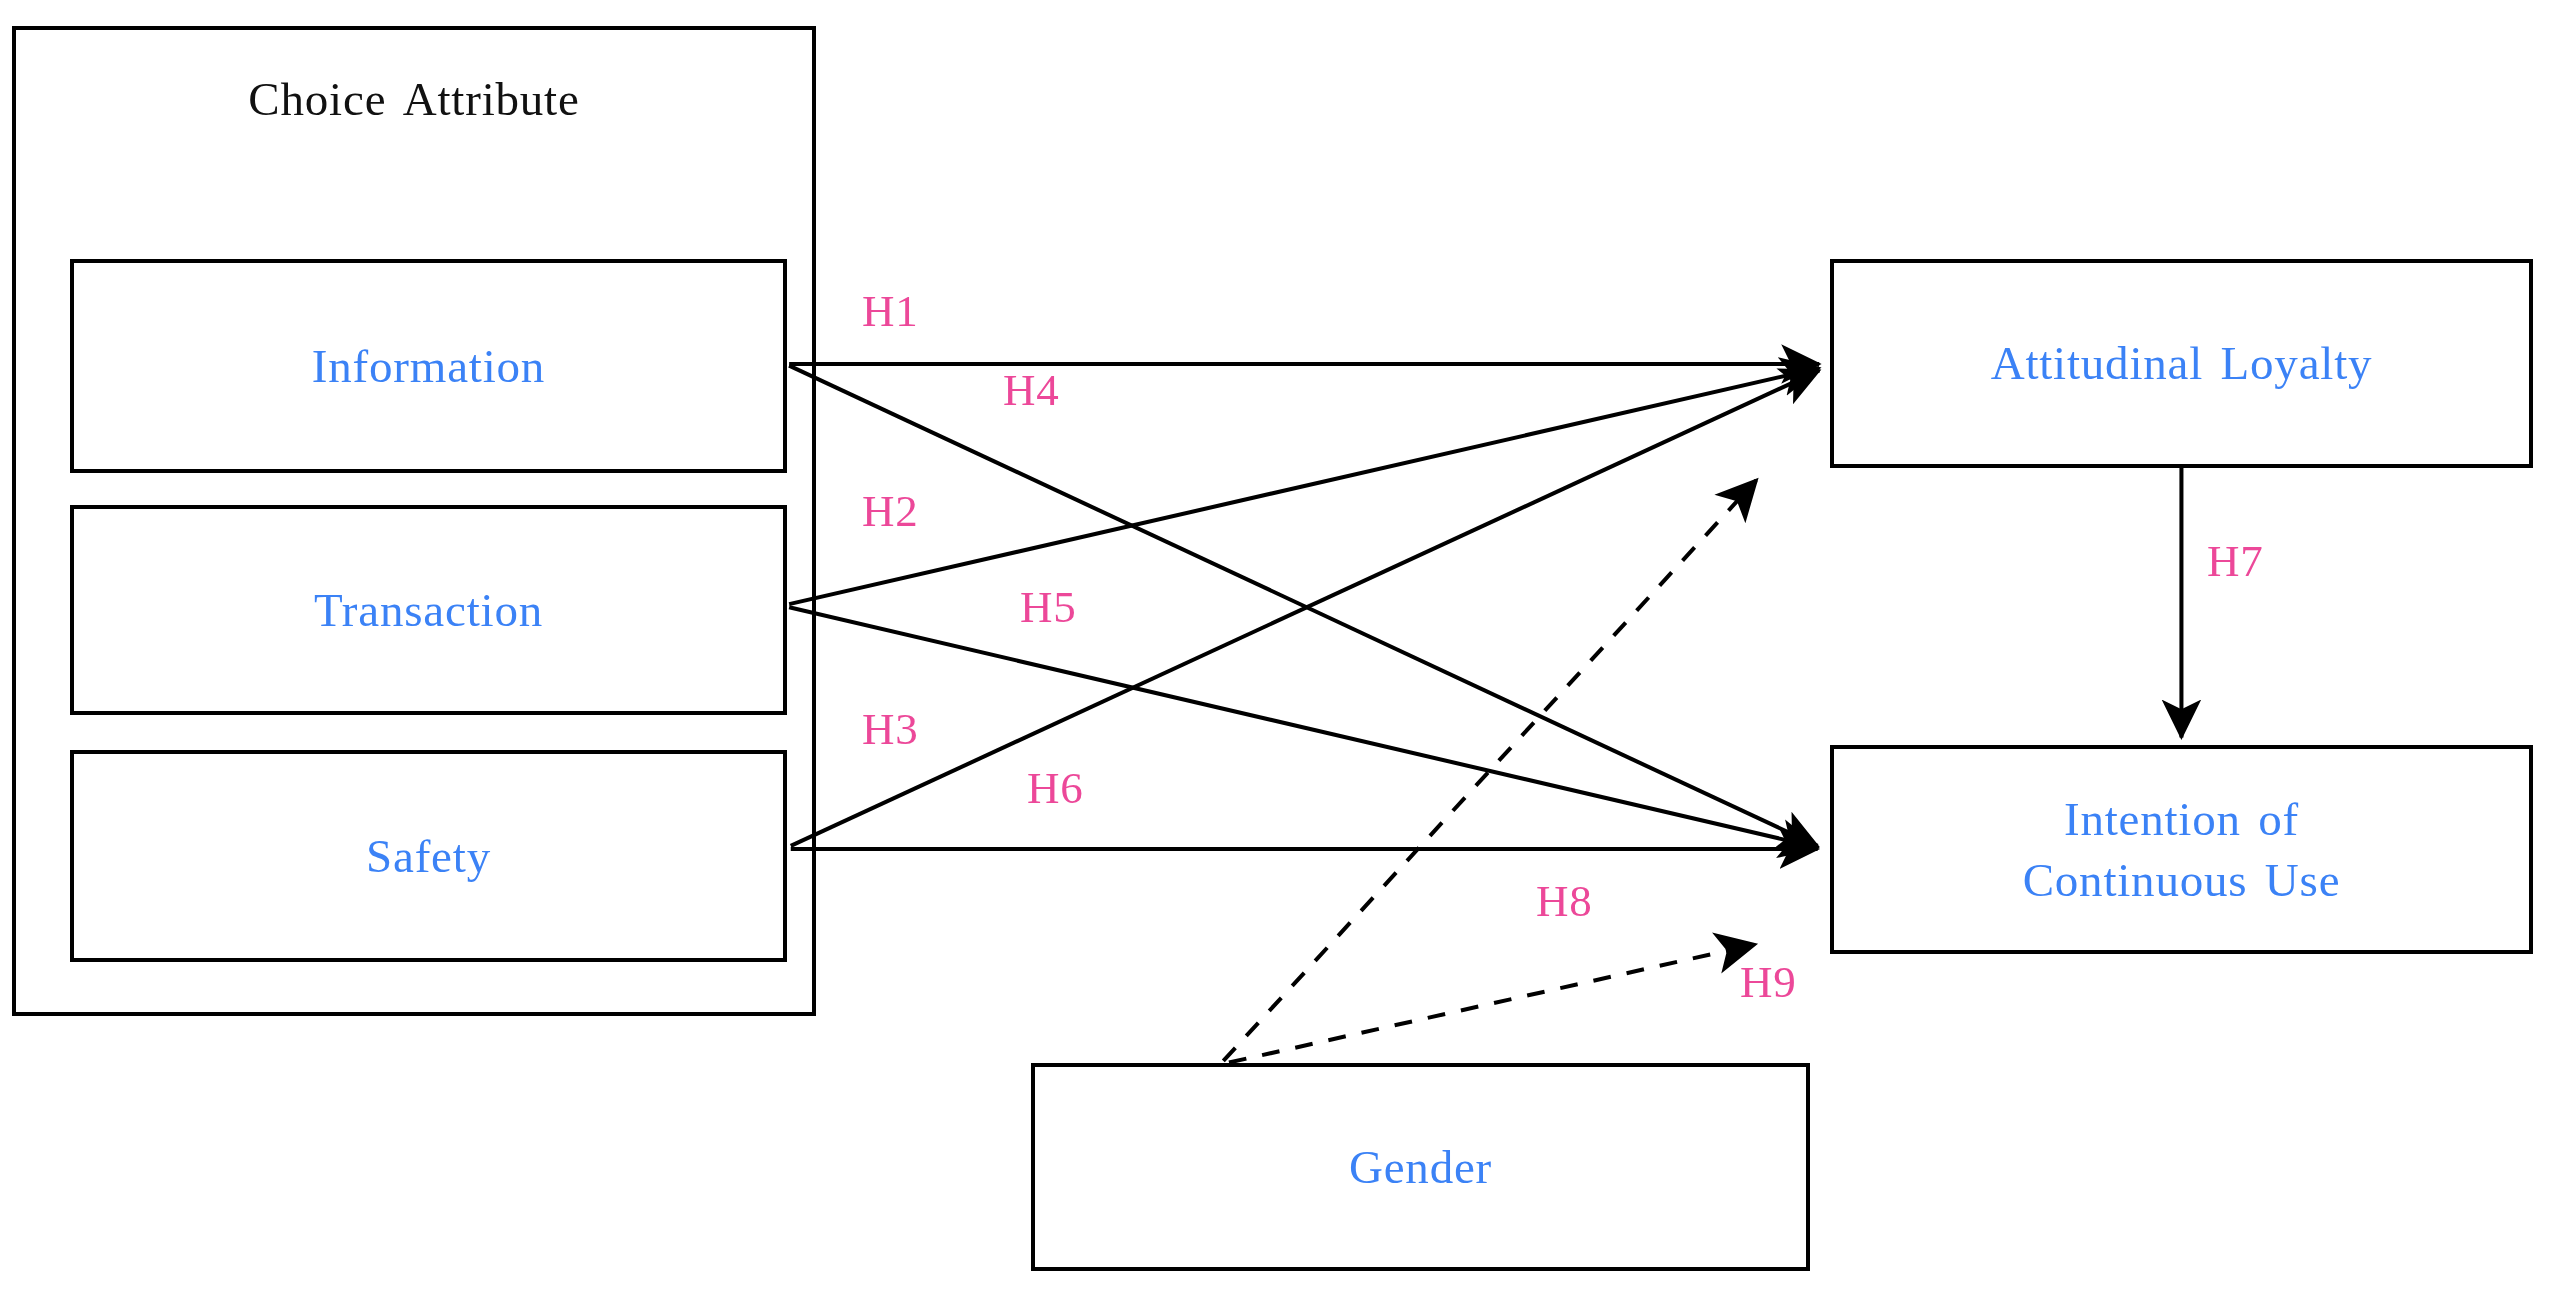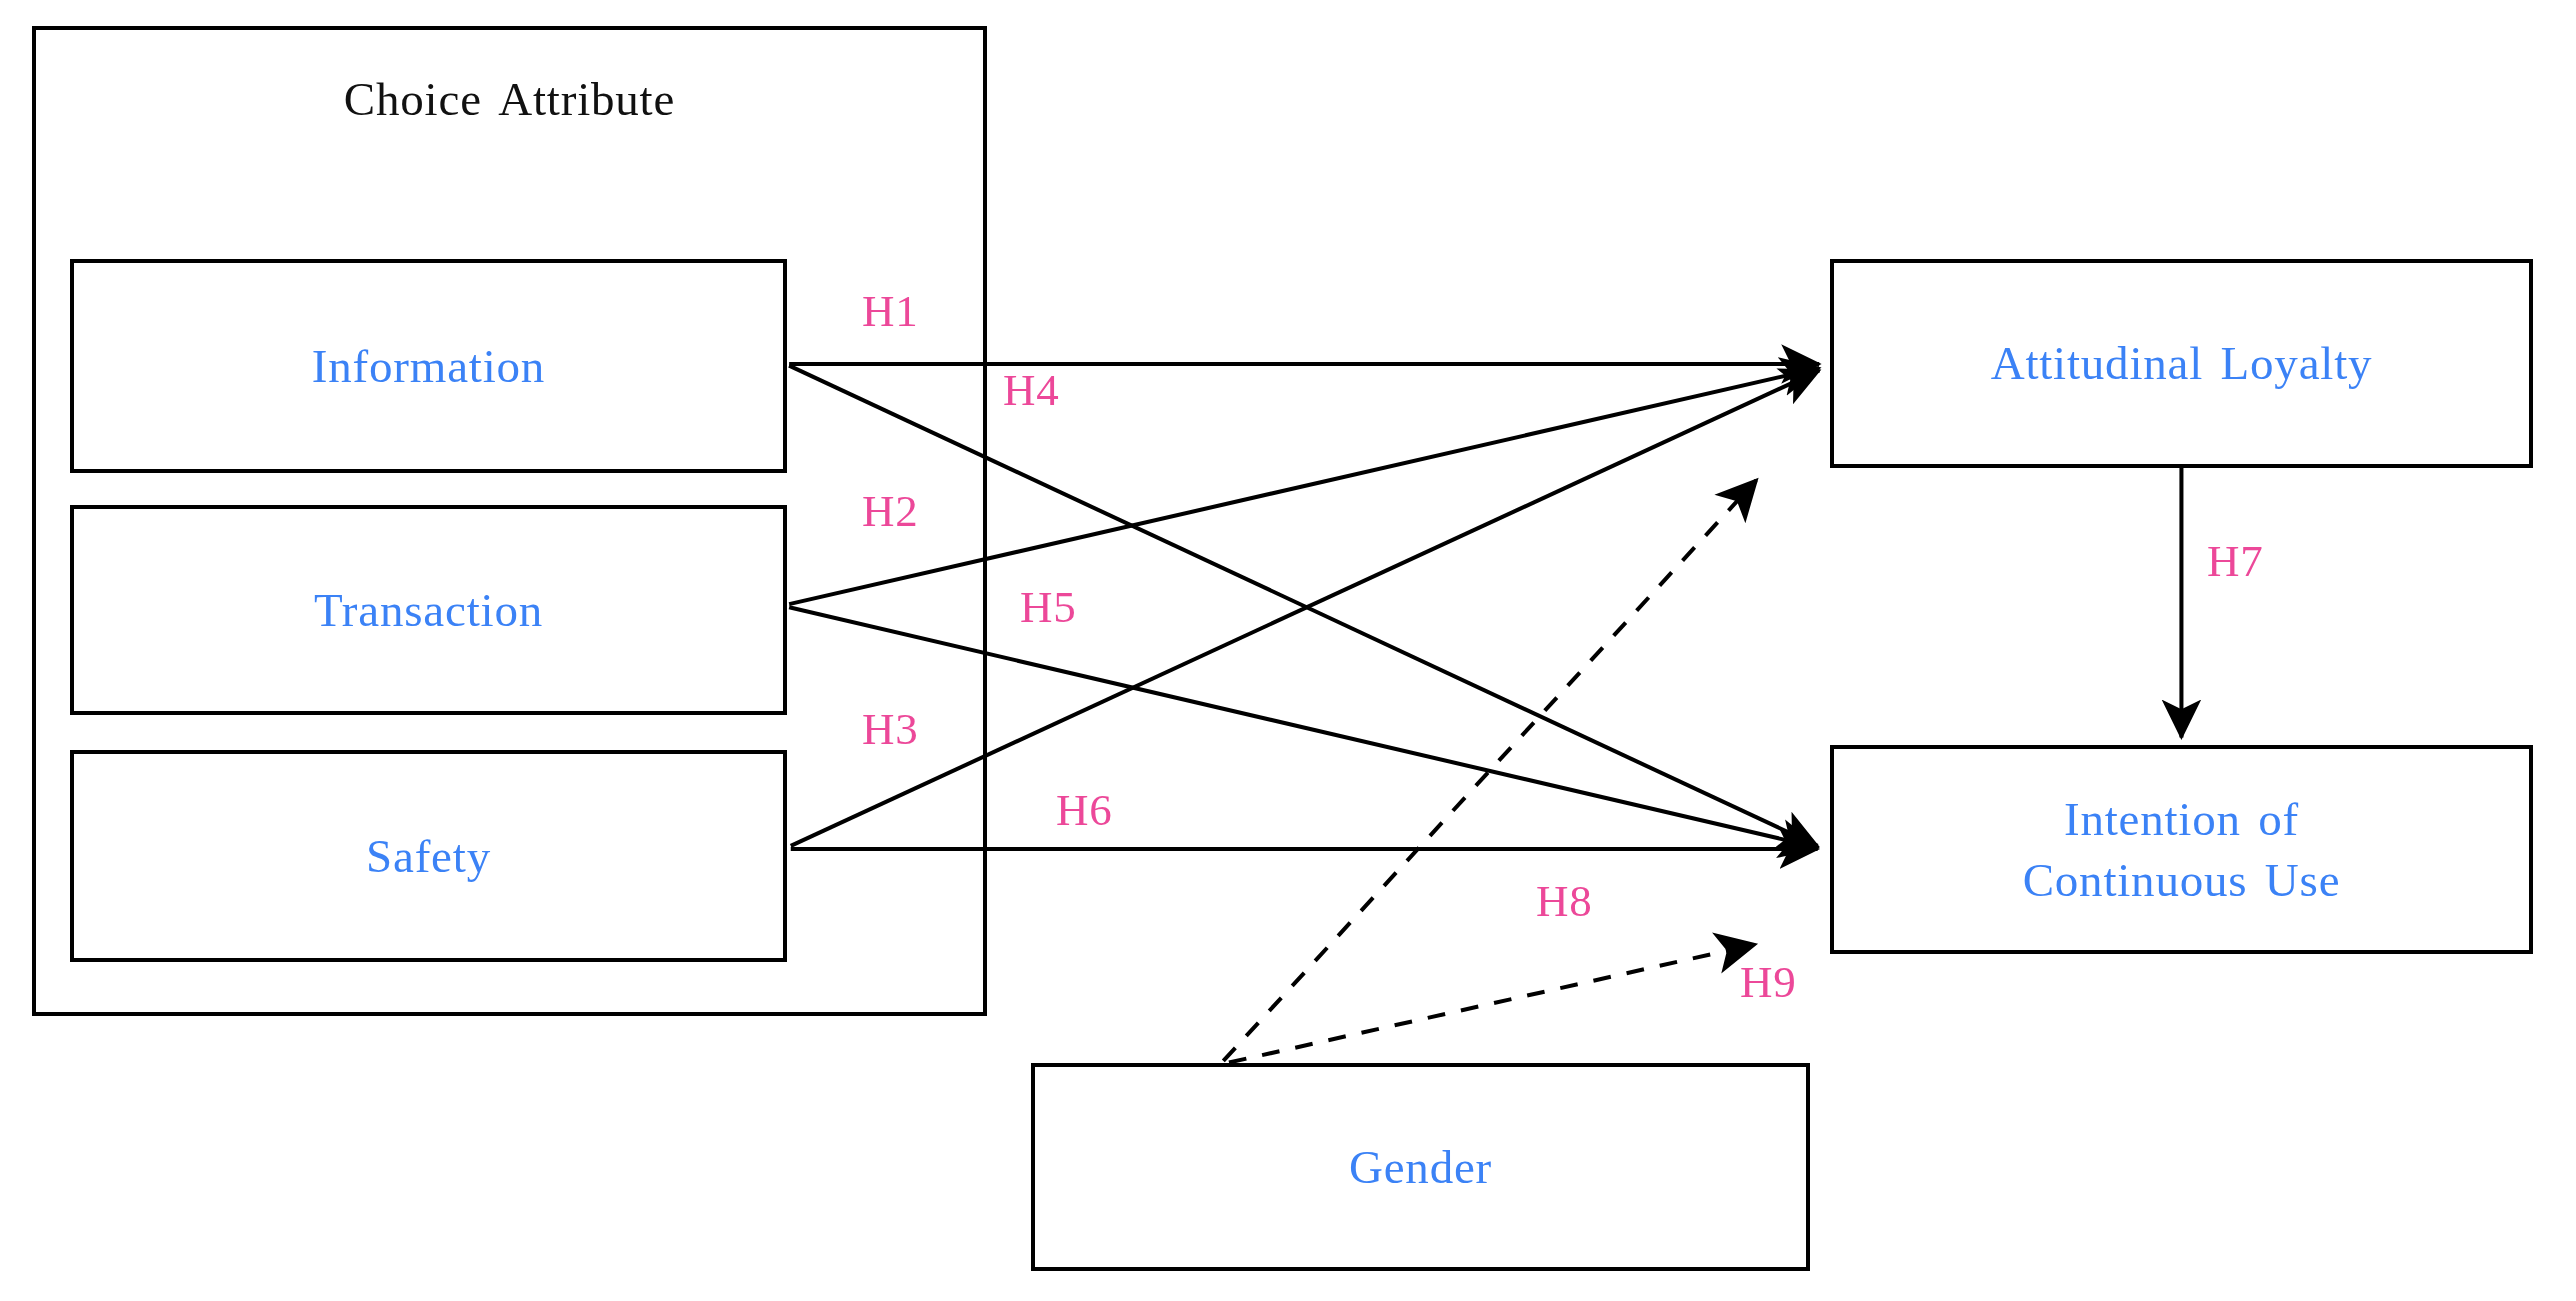--- a/index.html
+++ b/index.html
@@ -22,21 +22,21 @@
     box-sizing:border-box;
   }
   .node .txt{
     font-size:47px;
     color:#3b82f6;
     line-height:1.28;
     letter-spacing:0.8px;
     word-spacing:4.9px;
     white-space:pre-line;
   }
-  #group-box{left:32px;top:26px;width:955px;height:990px;
+  #group-box{left:12px;top:26px;width:804px;height:990px;
     display:block;border-width:4.9px;padding-left:31px;}
   #group-title{
     position:absolute;left:0;top:42px;width:100%;
     text-align:center;font-size:47px;color:#111;letter-spacing:0.8px;word-spacing:6.5px;
   }
   #node-information{left:70px;top:259px;width:717px;height:214px;}
   #node-transaction{left:70px;top:505px;width:717px;height:210px;}
   #node-safety{left:70px;top:750px;width:717px;height:212px;}
   #node-attitudinal{left:1830px;top:259px;width:703px;height:209px;}
   #node-intention{left:1830px;top:745px;width:703px;height:209px;}
@@ -46,21 +46,21 @@
     font-size:45px;
     color:#ec4899;
     letter-spacing:0.8px;
     white-space:nowrap;
   }
   #lbl-h1{left:862px;top:285px;}
   #lbl-h2{left:862px;top:485px;}
   #lbl-h3{left:862px;top:703px;}
   #lbl-h4{left:1003px;top:364px;}
   #lbl-h5{left:1020px;top:581px;}
-  #lbl-h6{left:1027px;top:784px;margin-left:29px;}
+  #lbl-h6{left:1027px;top:762px;}
   #lbl-h7{left:2207px;top:535px;}
   #lbl-h8{left:1536px;top:875px;}
   #lbl-h9{left:1740px;top:956px;}
 </style>
 </head>
 <body>
 
 <div id="stage">
 
   <svg id="wires" viewBox="0 0 3186 1610" xmlns="http://www.w3.org/2000/svg">

